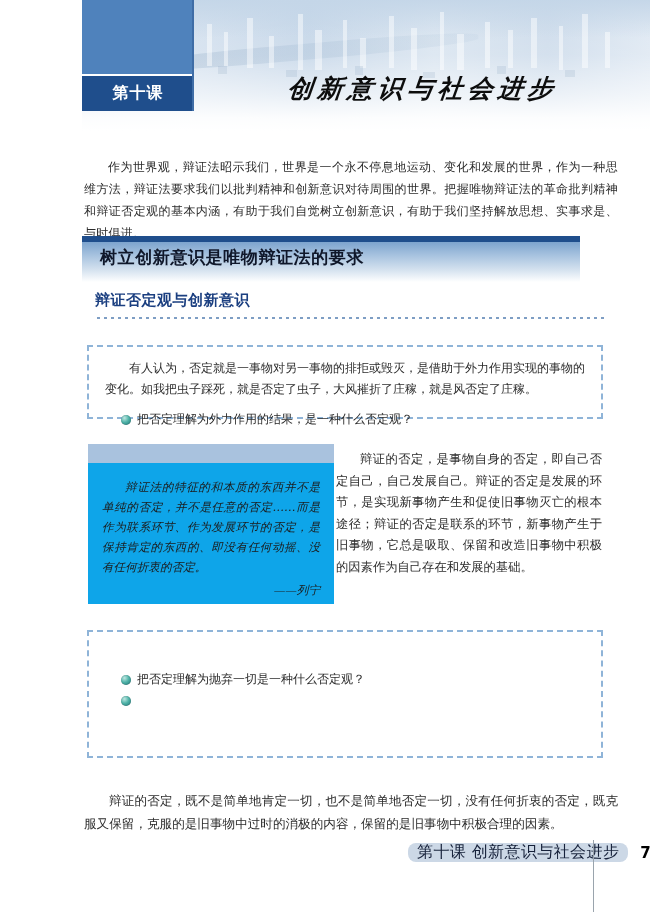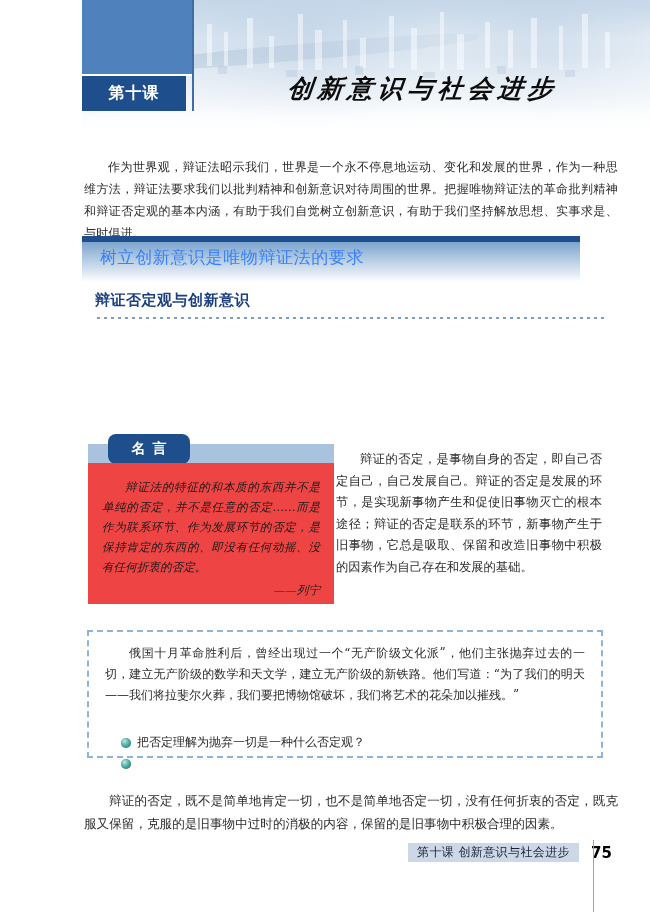--- a/index.html
+++ b/index.html
@@ -84,21 +84,21 @@
     left: 0; top: 0; width: 112px; height: 74px;
     background: #4f82bc;
   }
   .lesson-block .rule {
     position: absolute;
     left: 0; top: 74px; width: 112px; height: 2px;
     background: #ffffff;
   }
   .lesson-block .label {
     position: absolute;
-    left: 0; top: 76px; width: 104px; height: 35px;
+    left: 0; top: 76px; width: 112px; height: 35px;
     background: #1f4e8c;
     color: #ffffff;
     font-family: "DejaVu Serif", "Liberation Serif", serif;
     font-weight: bold;
     font-size: 16px;
     letter-spacing: 1px;
     display: flex;
     align-items: center;
     justify-content: center;
   }
@@ -150,24 +150,24 @@
     background: #1f4e8c;
   }
   .sec-header .grad {
     position: absolute; left: 0; top: 6px; width: 100%; height: 40px;
     background: linear-gradient(to bottom, #7da4ce 0%, #a9c4e0 35%, #d5e2ef 70%, #ffffff 100%);
   }
   .sec-header .title {
     position: absolute;
     left: 18px; top: 10px;
     font-family: "DejaVu Serif", "Liberation Serif", serif;
-    font-weight: normal;
+    font-weight: bold;
     font-size: 17px;
     letter-spacing: .6px;
-    color: #3b82f6;
+    color: #0f172a;
   }
 
   
   .sub-header {
     position: absolute;
     left: 95px;
     top: 291px;
     width: 510px;
   }
   .sub-header .title {
@@ -249,21 +249,21 @@
     font-size: 14px;
     letter-spacing: 7px;
     text-indent: 7px;
     display: flex;
     align-items: center;
     justify-content: center;
   }
   .quotebox .panel {
     position: absolute;
     left: 0; top: 29px; width: 246px; height: 141px;
-    background: #ef4444;
+    background: #0ea5e9;
     box-sizing: border-box;
     padding: 14px 14px 0 14px;
   }
   .quotebox .qtext {
     font-family: "DejaVu Serif", "Liberation Serif", serif;
     font-style: italic;
     font-size: 11.6px;
     line-height: 20px;
     color: #1c1c1c;
     text-indent: 23px;
@@ -312,26 +312,27 @@
     left: 408px;
     top: 843px;
     height: 19px;
     display: flex;
     align-items: stretch;
   }
   .footer .runhead {
     background: #ccd8e6;
     color: #16213a;
     font-family: "DejaVu Sans", "Liberation Sans", sans-serif;
-    font-size: 12px;
+    font-size: 16px;
     letter-spacing: .4px;
     display: flex;
     align-items: center;
     padding: 0 9px;
     white-space: nowrap;
+    border-radius: 8px;
   }
   .footer .pagenum {
     color: #000000;
     font-family: "DejaVu Sans", "Liberation Sans", sans-serif;
     font-size: 15px;
     font-weight: bold;
     display: flex;
     align-items: center;
     padding-left: 12px;
   }
@@ -397,34 +398,41 @@
     <div class="topbar"></div>
     <div class="grad"></div>
     <div class="title">树立创新意识是唯物辩证法的要求</div>
   </div>
 
   <div class="sub-header">
     <div class="title">辩证否定观与创新意识</div>
     <div class="dots"></div>
   </div>
 
+  <div class="dashbox" id="dashbox-1">
+    <div class="body">有人认为，否定就是一事物对另一事物的排拒或毁灭，是借助于外力作用实现的事物的变化。如我把虫子踩死，就是否定了虫子，大风摧折了庄稼，就是风否定了庄稼。</div>
+    <div class="qlist">
+      <div class="qline">
+        <span class="bullet"></span>
+        <span>把否定理解为外力作用的结果，是一种什么否定观？</span>
+      </div>
+    </div>
+  </div>
 
   <div class="quotebox">
     <div class="band"></div>
-    <div class="tag">名言</div>
     <div class="panel">
       <div class="qtext">辩证法的特征的和本质的东西并不是单纯的否定，并不是任意的否定……而是作为联系环节、作为发展环节的否定，是保持肯定的东西的、即没有任何动摇、没有任何折衷的否定。</div>
       <div class="attrib">——列宁</div>
     </div>
   </div>
 
   <p class="side-text">辩证的否定，是事物自身的否定，即自己否定自己，自己发展自己。辩证的否定是发展的环节，是实现新事物产生和促使旧事物灭亡的根本途径；辩证的否定是联系的环节，新事物产生于旧事物，它总是吸取、保留和改造旧事物中积极的因素作为自己存在和发展的基础。</p>
 
   <div class="dashbox" id="dashbox-2">
-    <div class="body">俄国十月革命胜利后，曾经出现过一个“无产阶级文化派”，他们主张抛弃过去的一切，建立无产阶级的数学和天文学，建立无产阶级的新铁路。他们写道：“为了我们的明天——我们将拉斐尔火葬，我们要把博物馆破坏，我们将艺术的花朵加以摧残。”</div>
     <div class="qlist">
       <div class="qline">
         <span class="bullet"></span>
         <span>把否定理解为抛弃一切是一种什么否定观？</span>
       </div>
       <div class="qline">
         <span class="bullet"></span>
       </div>
     </div>
   </div>

